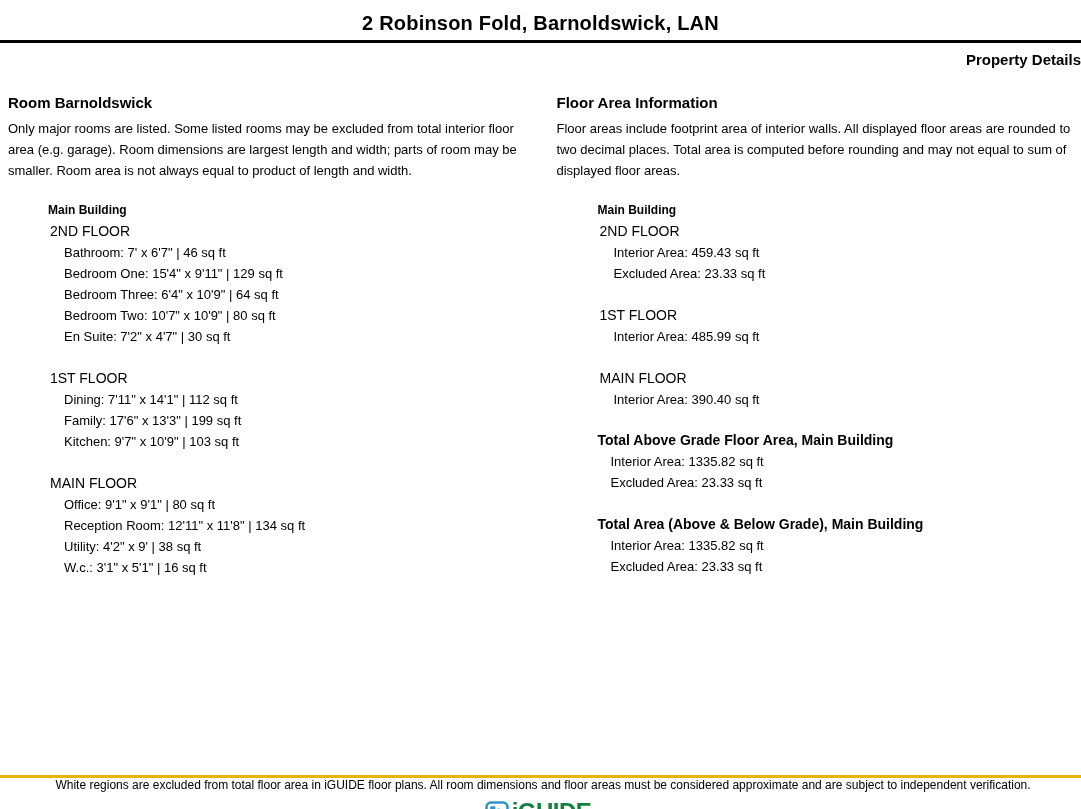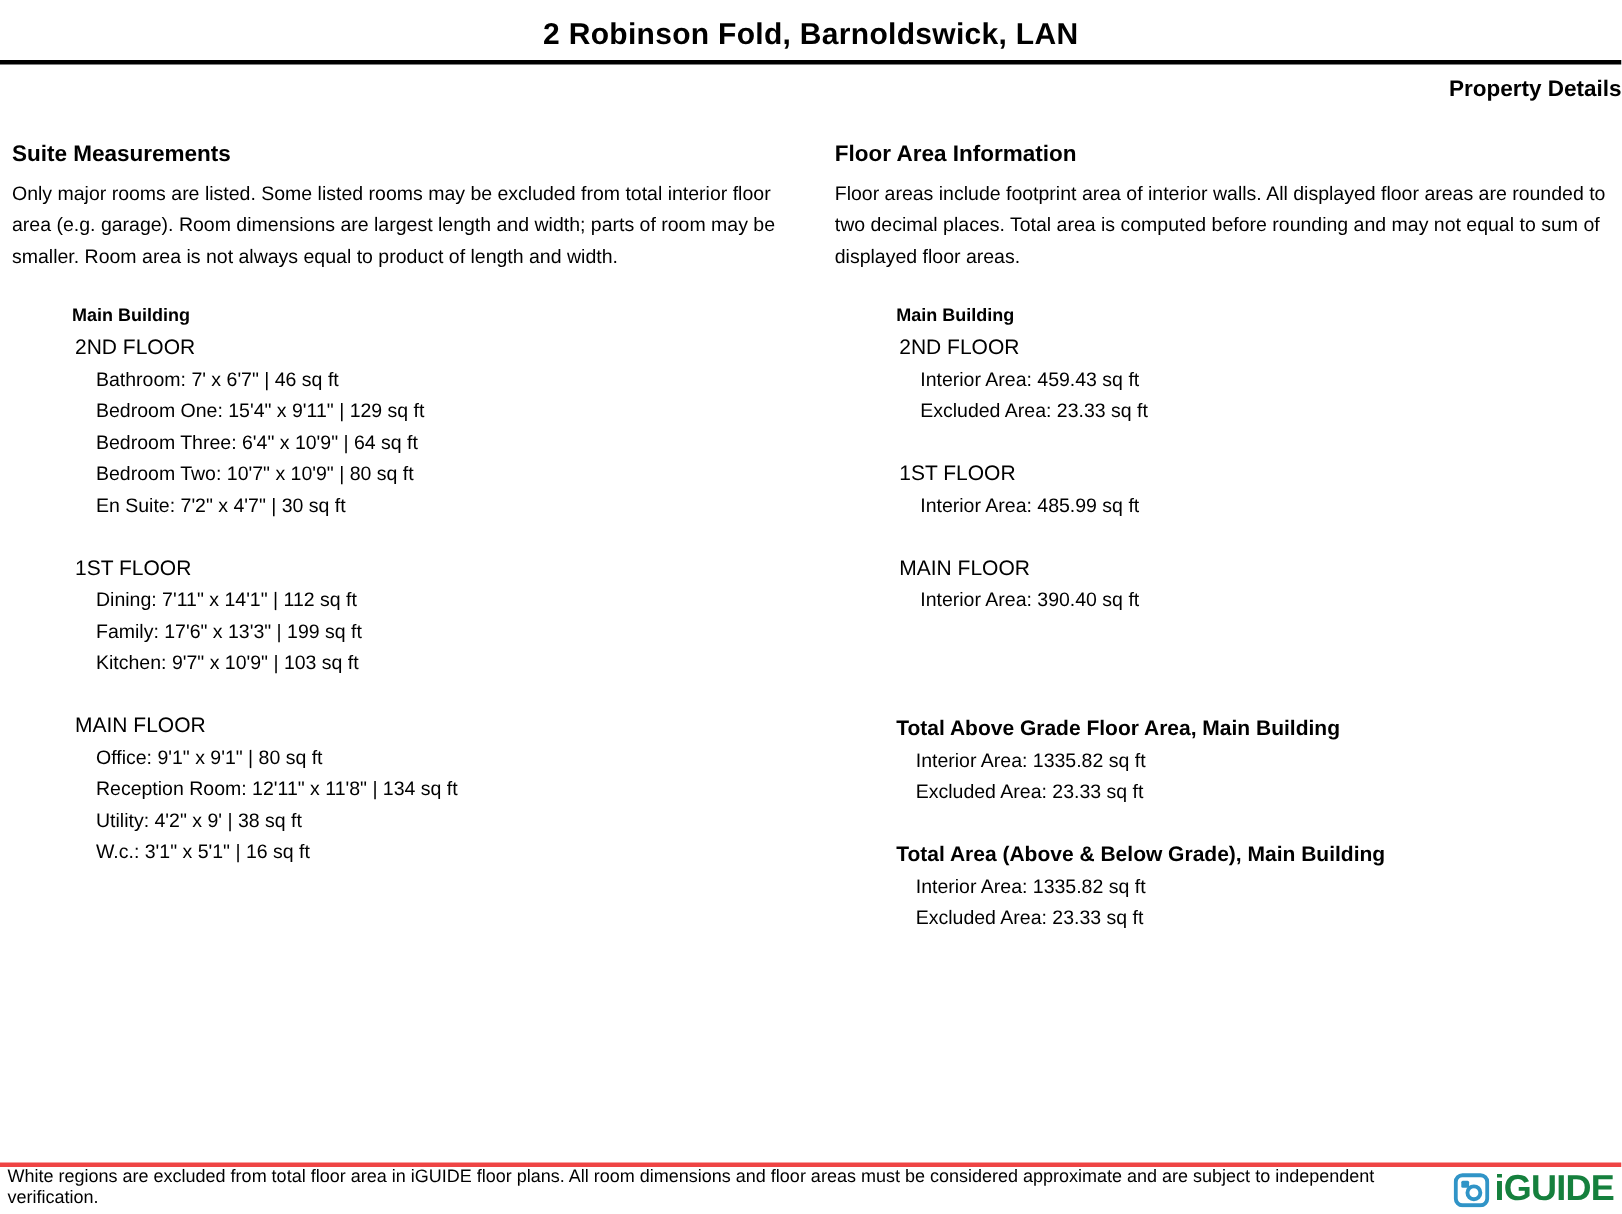--- a/index.html
+++ b/index.html
@@ -70,42 +70,43 @@
   .floor-name {
     font-size: 14px;
     line-height: 21px;
   }
   .entry-line {
     font-size: 13px;
     line-height: 21px;
     margin-left: 14px;
   }
 
-  .totals-block { margin-top: 65px; margin-left: 41px; }
+  .totals-block { margin-top: 20px; margin-left: 41px; }
   .total-group + .total-group { margin-top: 21px; }
   .total-heading {
     font-size: 14px;
     font-weight: bold;
     line-height: 21px;
   }
   .total-line {
     font-size: 13px;
     line-height: 21px;
     margin-left: 13px;
   }
 
   
   .footer {
     position: absolute;
     left: 0; right: 0; bottom: 0;
     height: 31px;
-    border-top: 3px solid #ef4444;
+    border-top: 3px solid #eab308;
     display: flex;
     align-items: center;
     justify-content: space-between;
+    flex-direction: column;
   }
   .footer-disclaimer {
     font-size: 12px;
     padding-left: 5px;
     padding-bottom: 6px;
   }
   .brand-logo {
     display: flex;
     align-items: center;
     gap: 3px;
@@ -123,21 +124,21 @@
 
 <header>
   <div class="page-title">2 Robinson Fold, Barnoldswick, LAN</div>
   <div class="title-divider"></div>
   <div class="page-subtitle">Property Details</div>
 </header>
 
 <main class="content">
 
   <section class="col col-left">
-    <h2 class="section-heading">Suite Measurements</h2>
+    <h2 class="section-heading">Room Barnoldswick</h2>
     <p class="section-desc">Only major rooms are listed. Some listed rooms may be excluded from total interior floor area (e.g. garage). Room dimensions are largest length and width; parts of room may be smaller. Room area is not always equal to product of length and width.</p>
 
     <div class="building">
       <div class="building-name">Main Building</div>
 
       <div class="floor-group">
         <div class="floor-name">2ND FLOOR</div>
         <div class="entry-line">Bathroom: 7' x 6'7" | 46 sq ft</div>
         <div class="entry-line">Bedroom One: 15'4" x 9'11" | 129 sq ft</div>
         <div class="entry-line">Bedroom Three: 6'4" x 10'9" | 64 sq ft</div>

